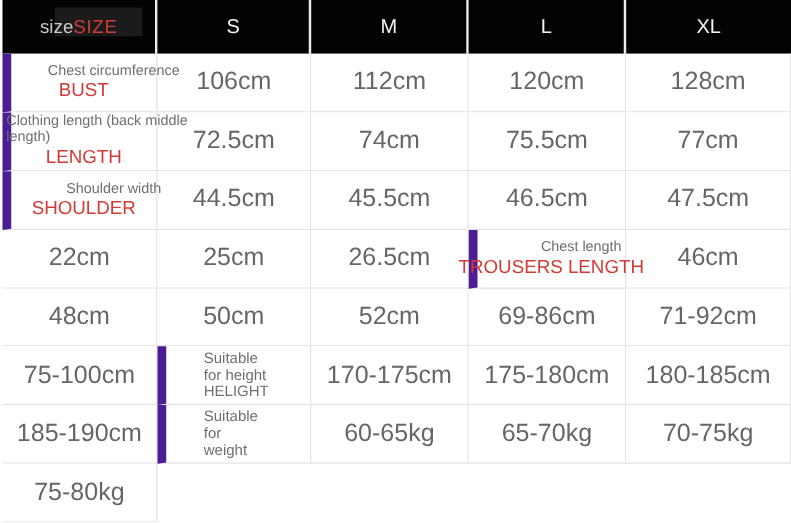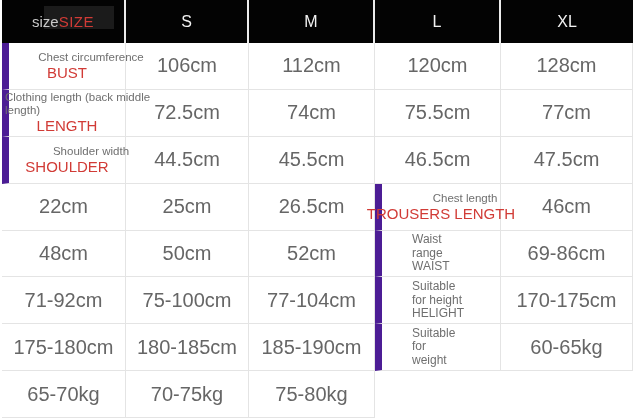--- a/index.html
+++ b/index.html
@@ -87,29 +87,23 @@
 
   <div class="cell lbl">
     <div class="en lc">Chest length</div>
     <div class="red">TROUSERS LENGTH</div>
   </div>
   <div class="cell val">46cm</div>
   <div class="cell val">48cm</div>
   <div class="cell val">50cm</div>
   <div class="cell val">52cm</div>
 
-  <div class="cell lbl">
-    <div class="en lml">Waist
-range
-WAIST</div>
-  </div>
   <div class="cell val">69-86cm</div>
   <div class="cell val">71-92cm</div>
   <div class="cell val">75-100cm</div>
-  <div class="cell val">77-104cm</div>
 
   <div class="cell lbl">
     <div class="en lml">Suitable
 for height
 HELIGHT</div>
   </div>
   <div class="cell val">170-175cm</div>
   <div class="cell val">175-180cm</div>
   <div class="cell val">180-185cm</div>
   <div class="cell val">185-190cm</div>

